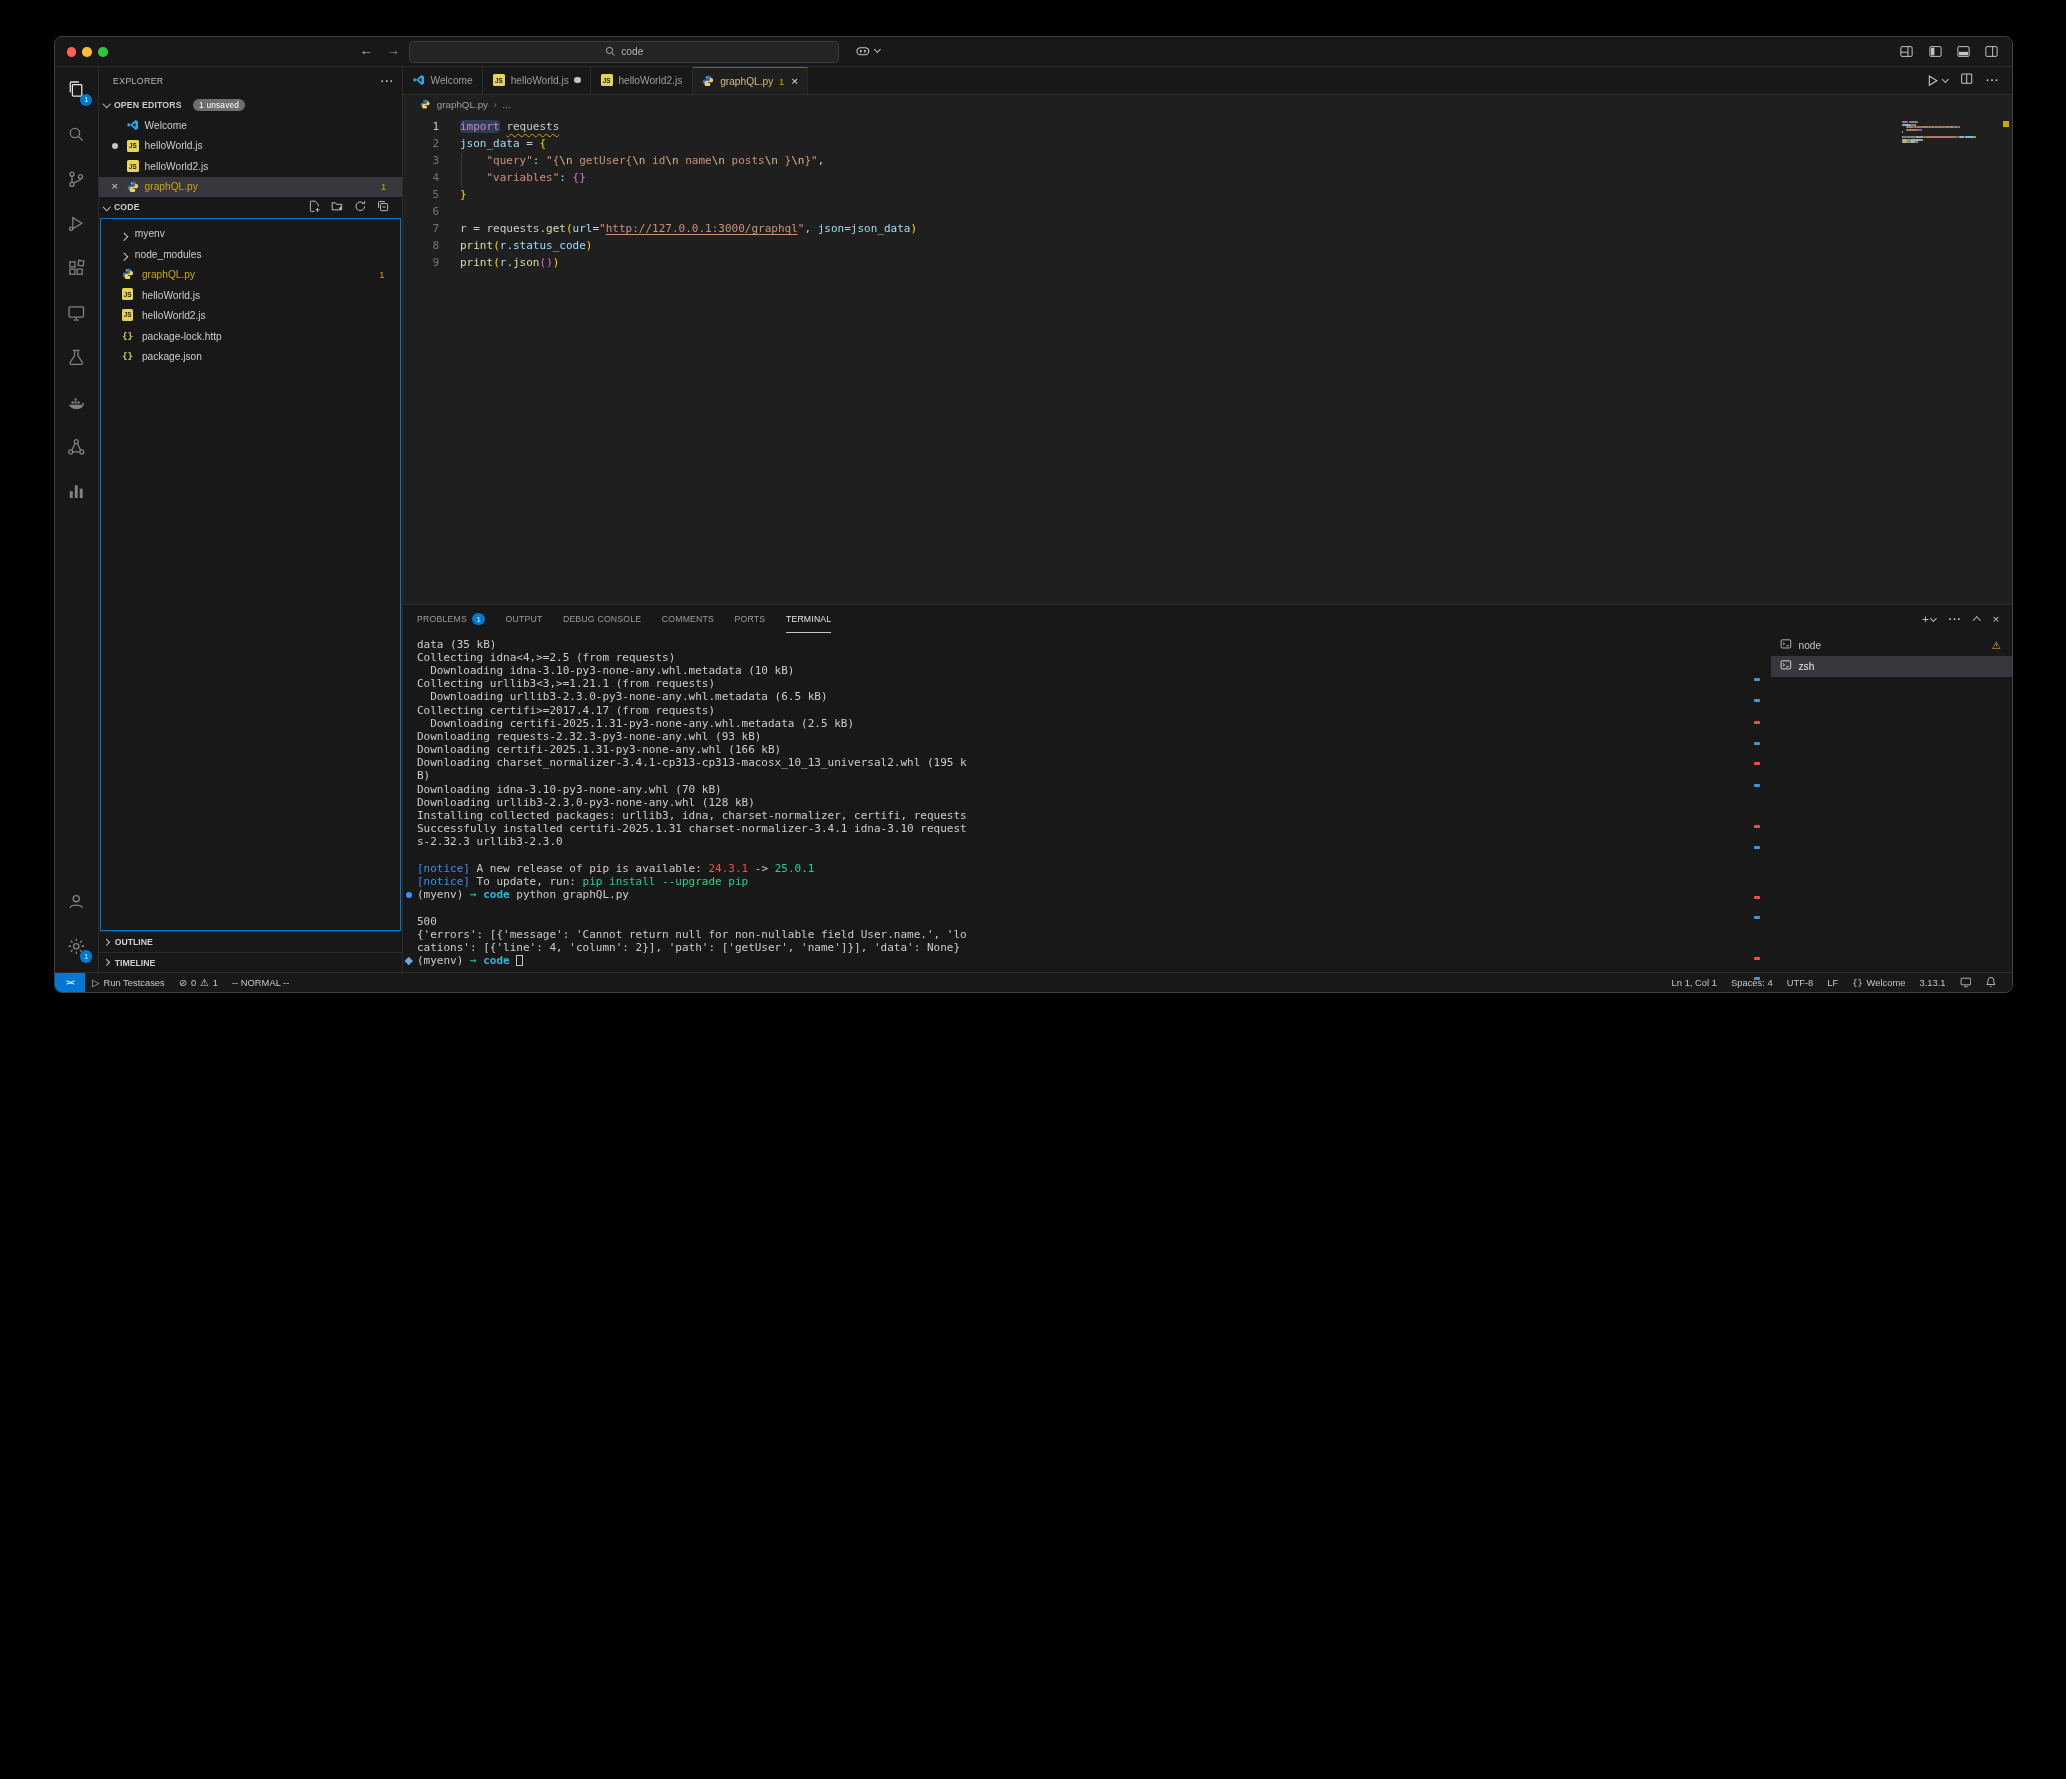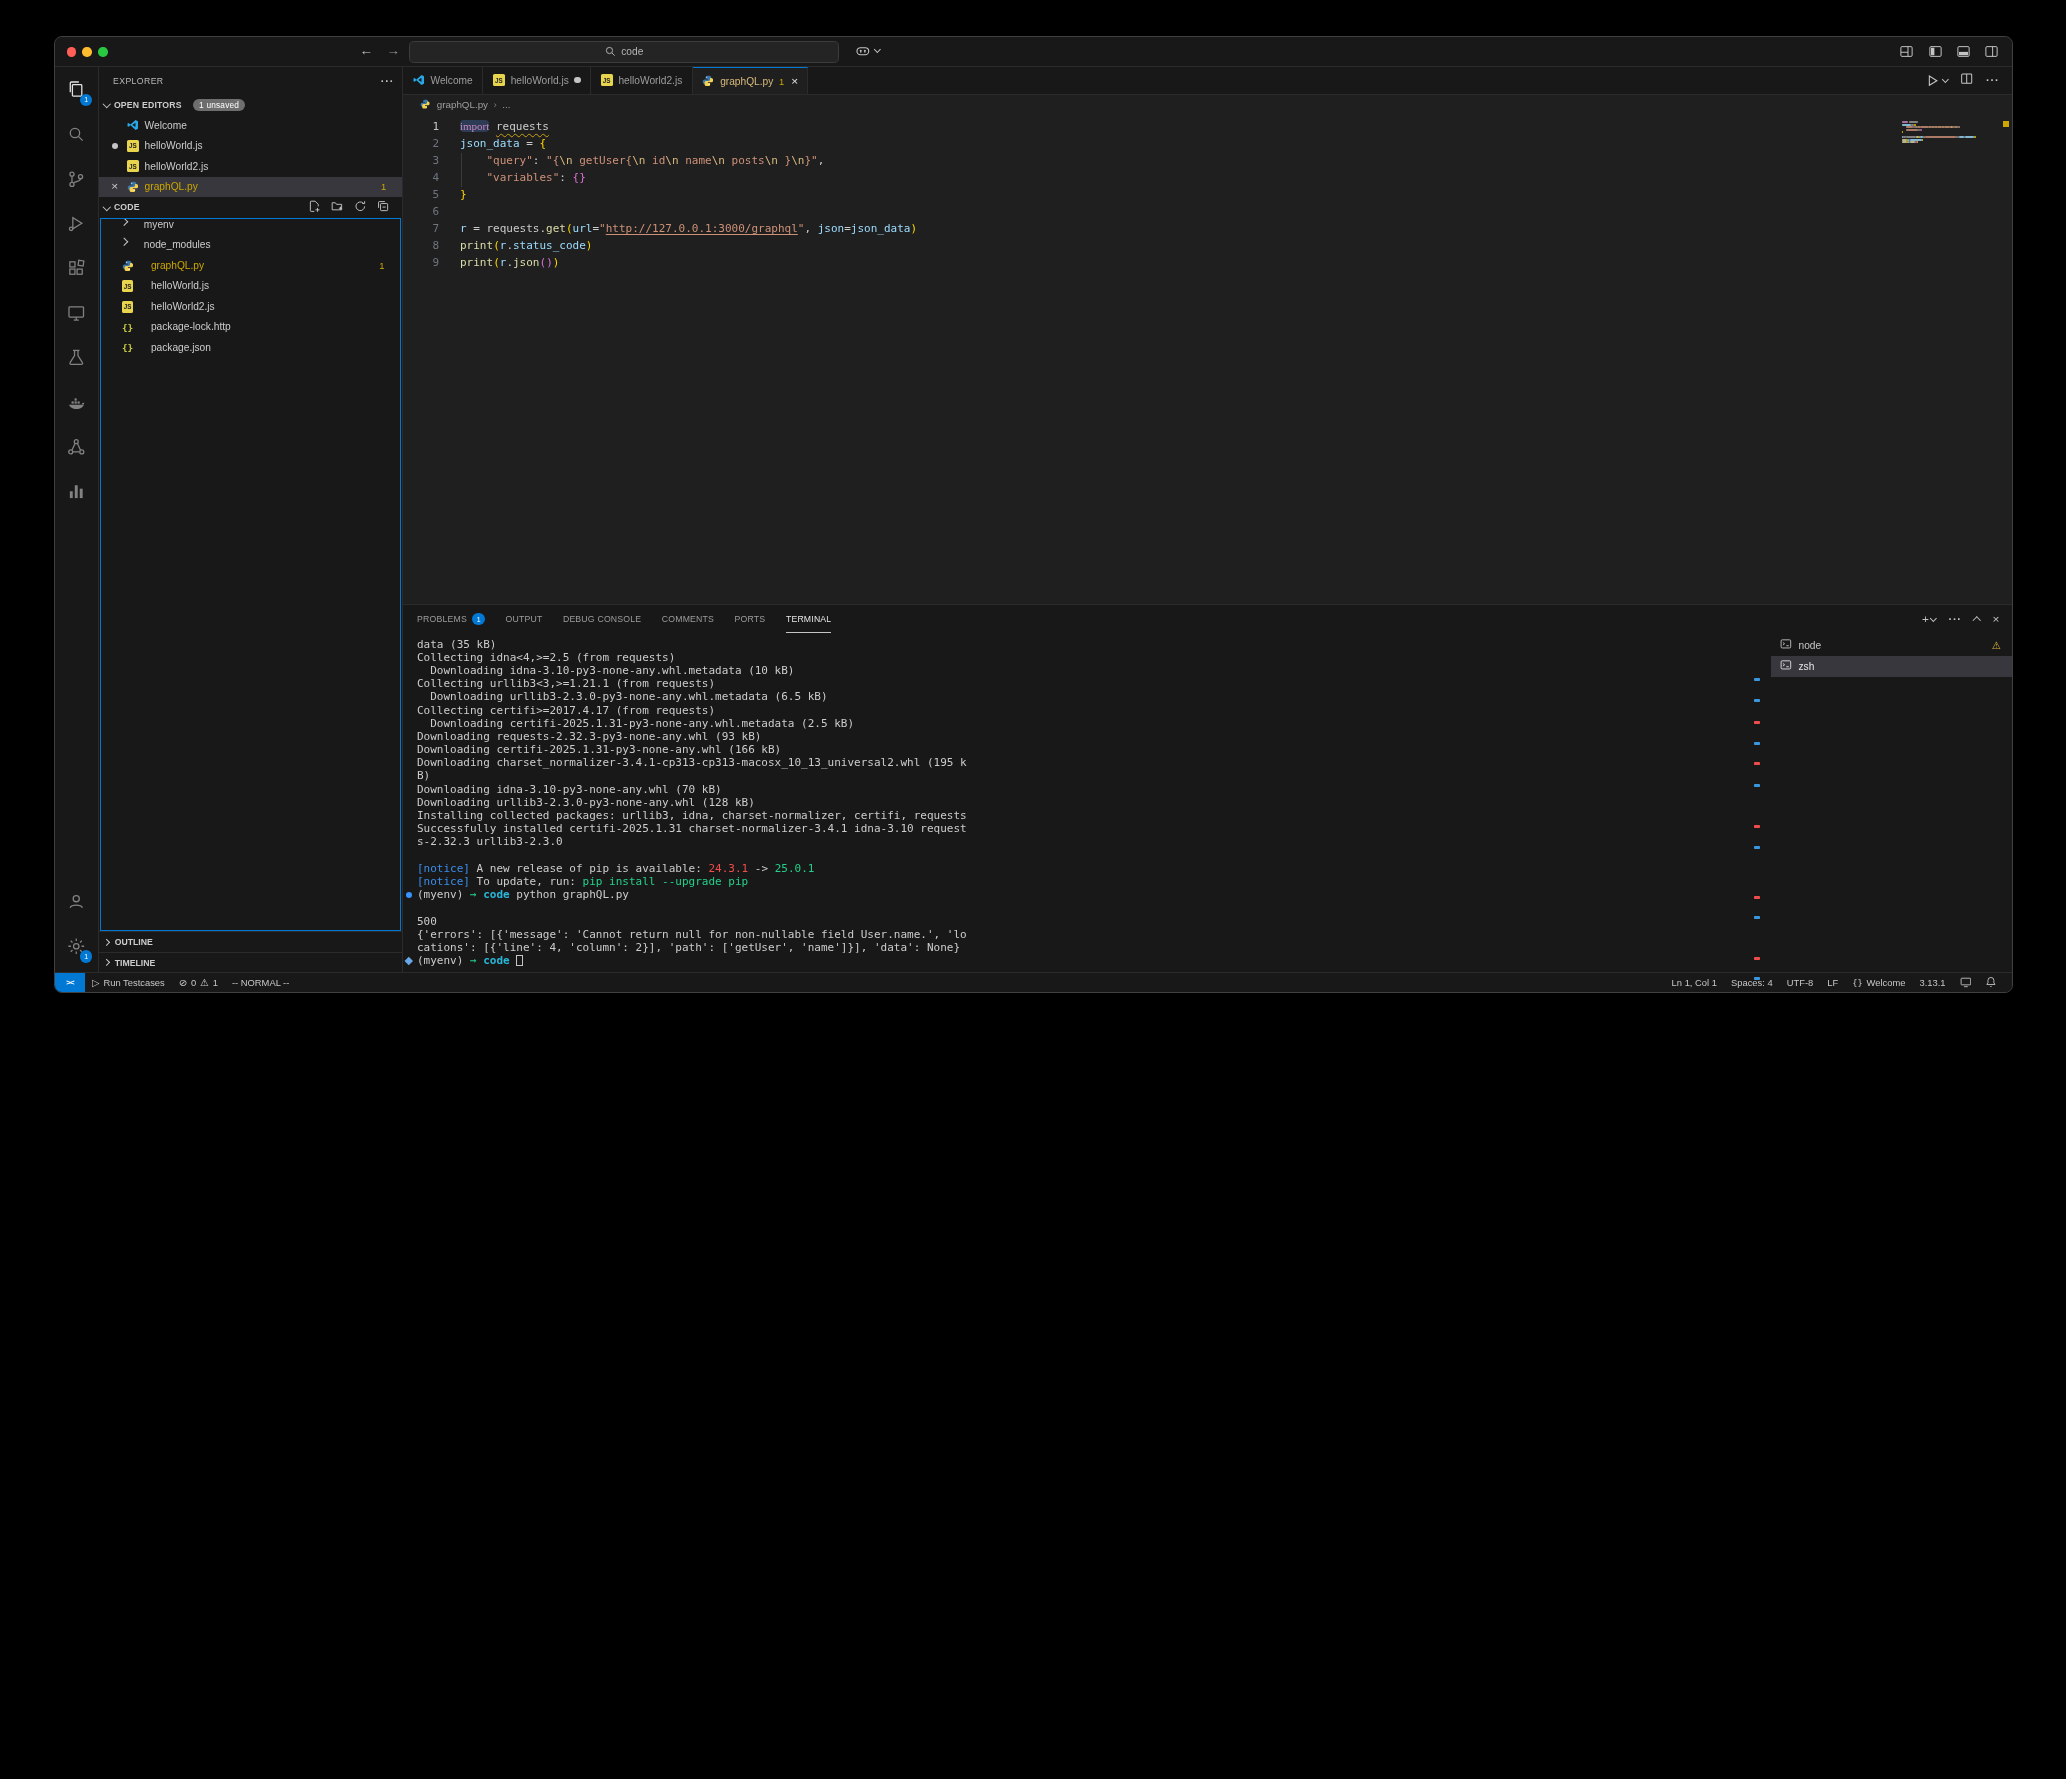--- a/index.html
+++ b/index.html
@@ -59,21 +59,21 @@
   .mod-dot { width:6.3px; height:6.3px; border-radius:50%; background:#c4c4c4; }
   .close-x { font-size:11.8px; color:#cccccc; line-height:1; }
   .warn-text { color:#cca700; }
   .row-badge { margin-left:auto; color:#cca700; font-size:9.4px; }
   .fic { width:12.6px; height:12.6px; flex:0 0 12.6px; display:flex; align-items:center; justify-content:center; }
   .js-badge { width:11.8px; height:11.8px; background:#e8d44d; color:#222; border-radius:1.6px;
     font-size:6.3px; font-weight:bold; display:flex; align-items:center; justify-content:center; }
   .json-ic { color:#cbcb41; font-weight:bold; font-size:9.4px; font-family:"DejaVu Sans Mono",monospace; }
 
   .tree-body { flex:1 1 auto; border:0.8px solid #0078d4; margin:0 0.8px; overflow:hidden; }
-  .tree-row { height:20.5px; display:flex; align-items:flex-start; padding:0 15.7px 0 20.5px; gap:17px; color:#cccccc; }
+  .tree-row { height:20.5px; display:flex; align-items:flex-end; padding:0 15.7px 0 20.5px; gap:8px; color:#cccccc; }
   .tree-row .chev { color:#c5c5c5; }
   .sb-bottom { flex:0 0 20.5px; border-top:0.8px solid #2b2b2b; display:flex; align-items:center; gap:6.3px;
     padding:0 4.7px; font-size:8.7px; font-weight:bold; color:#cccccc; }
 
   
   .editor-area { flex:1 1 auto; display:flex; flex-direction:column; min-width:0; background:#1f1f1f; }
   .tabbar { flex:0 0 27.6px; background:#181818; border-bottom:0.8px solid #2b2b2b; display:flex; align-items:stretch; }
   .tab { display:flex; align-items:center; gap:5.5px; padding:0 9.4px; font-size:10.2px; color:#9d9d9d;
     border-right:0.8px solid #2b2b2b; background:#181818; position:relative; }
   .tab.active { background:#1f1f1f; color:#e6e6e6; margin-bottom:-0.8px; border-top:0.8px solid #0078d4; z-index:2; }
@@ -85,21 +85,21 @@
   .breadcrumb { flex:0 0 19px; display:flex; align-items:center; gap:5.5px; padding-left:15.7px; font-size:9.8px; color:#9f9f9f; }
 
   .code-area { flex:1 1 auto; position:relative; overflow:hidden; padding-top:4.7px;
     font-family:"DejaVu Sans Mono",monospace; font-size:11px; }
   .code-line { display:flex; height:17px; line-height:17px; white-space:pre; }
   .code-line .ln { flex:0 0 36px; text-align:right; color:#6e7681; }
   .code-line .ln.active { color:#c6c6c6; }
   .code-line .ltext { padding-left:21px; }
   .c-fg{color:#cccccc}.c-kw{color:#c586c0}.c-str{color:#ce9178}.c-esc{color:#d7ba7d}
   .c-var{color:#9cdcfe}.c-fn{color:#dcdcaa}.c-param{color:#9cdcfe}.c-b1{color:#ffd700}.c-b2{color:#da70d6}
-  .box { background:#2d3b55; border-radius:4px;font-family:Liberation Serif, serif; }
+  .box { background:#2d3b55; border-radius:4px; }
   .squiggle { text-decoration:underline; text-decoration-style:wavy; text-decoration-color:#c8a115;
     text-decoration-thickness:0.8px; text-underline-offset:3.1px; }
   .link { text-decoration:underline; text-underline-offset:2.4px; }
   .indent-guide { position:absolute; left:58px; top:39px; width:0.8px; height:34px; background:#3a3a3a; }
   .minimap { position:absolute; right:17.3px; top:7.9px; width:93px; }
   .mm-line { height:2.5px; display:flex; }
   .mm-seg { height:1.7px; border-radius:0.8px; opacity:.8; }
   .overview-ruler { position:absolute; right:0; top:0; bottom:0; width:11px; }
   .ov-warn { position:absolute; right:3.1px; top:7.9px; width:5.5px; height:5.5px; background:#cca700; }
 

